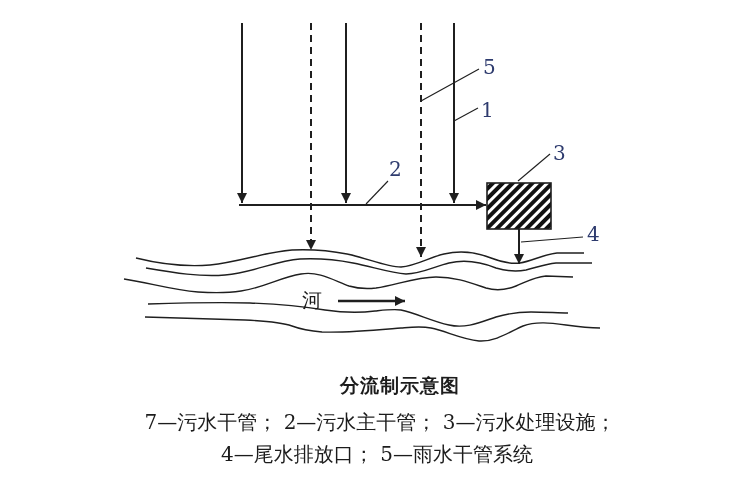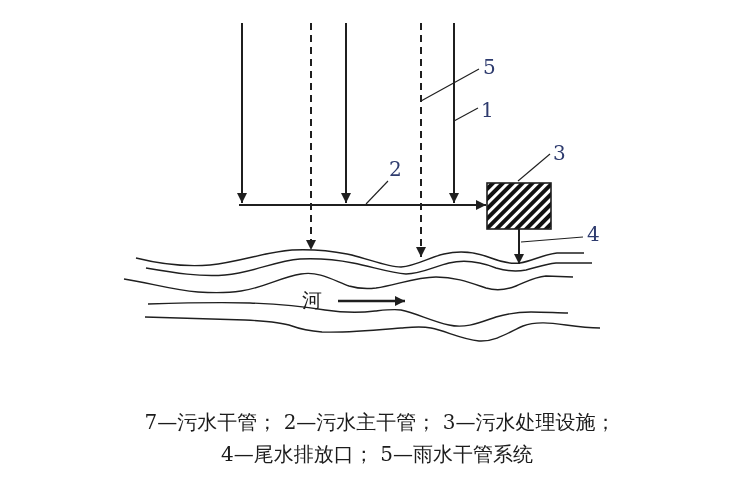--- a/index.html
+++ b/index.html
@@ -80,16 +80,17 @@
   </svg>
 
   <div class="callout" style="left:483px;top:57px;">5</div>
   <div class="callout" style="left:481px;top:100px;">1</div>
   <div class="callout" style="left:389px;top:159px;">2</div>
   <div class="callout" style="left:553px;top:143px;">3</div>
   <div class="callout" style="left:587px;top:224px;">4</div>
 
   <div class="river-name" style="left:302px;top:290px;">河</div>
 
+  <div class="cap title">分流制示意图</div>
   <div class="cap legend1">7—污水干管； 2—污水主干管； 3—污水处理设施；</div>
   <div class="cap legend2">4—尾水排放口； 5—雨水干管系统</div>
 
 </div>
 
 </body></html>

